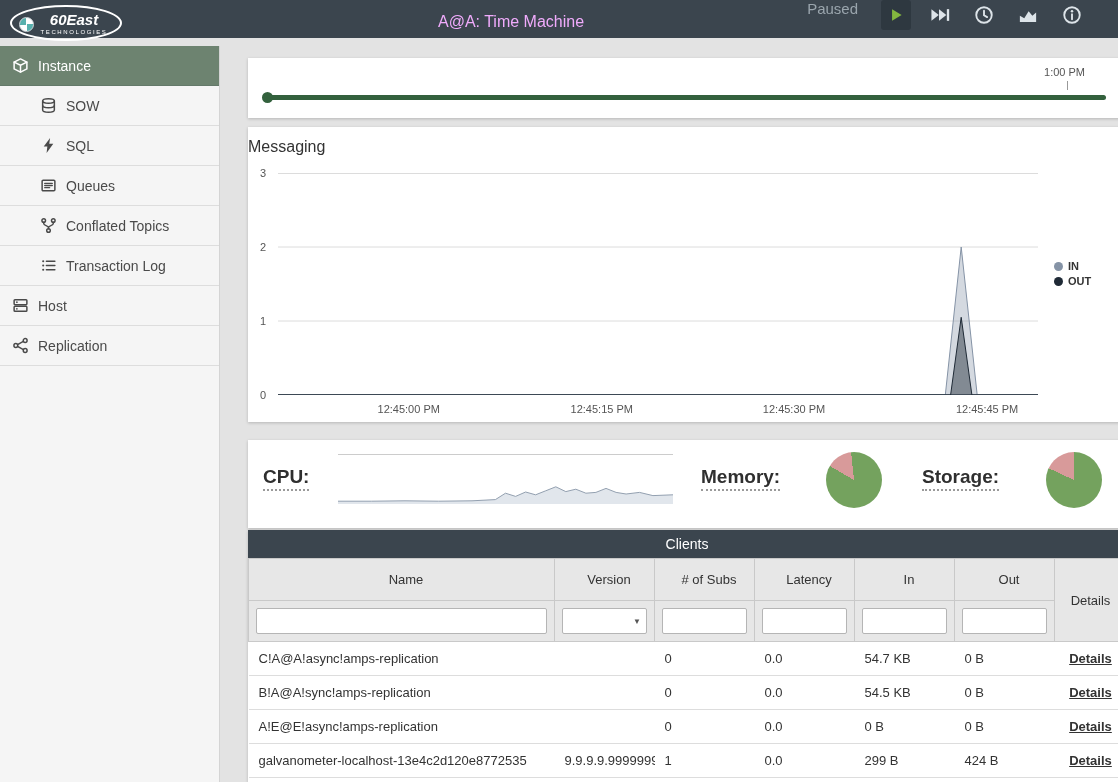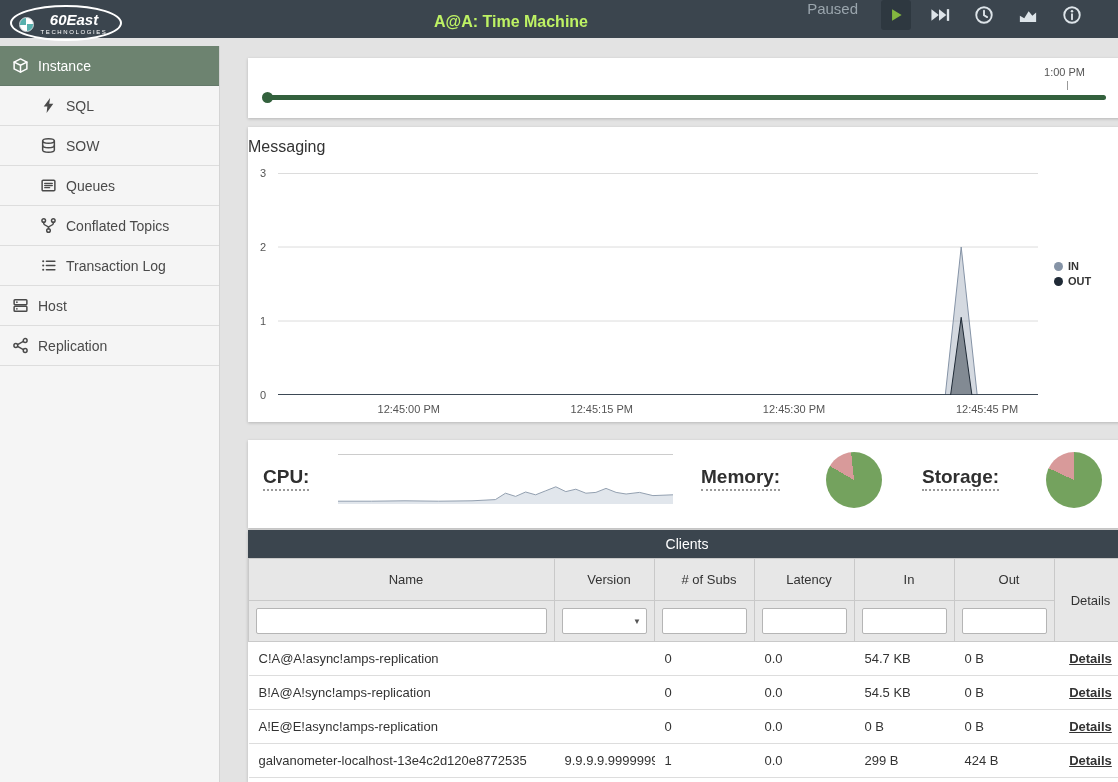--- a/index.html
+++ b/index.html
@@ -8,22 +8,22 @@
   
   .topbar{position:absolute;left:0;top:0;width:1118px;height:38px;background:#3b454e}
   .logo{position:absolute;left:10px;top:5px;width:112px;height:36px;border:2px solid #fff;
     border-radius:50%;display:flex;align-items:center;justify-content:center;cursor:pointer;text-decoration:none}
   .globe{position:absolute;left:7px;top:10px;width:15px;height:15px;border-radius:50%;
     background:conic-gradient(#fff 0 90deg,#57b0ad 90deg 180deg,#fff 180deg 270deg,#57b0ad 270deg 360deg);
     border:1px solid #cfd8dc}
   .logo-text{display:flex;flex-direction:column;align-items:center;margin-left:16px;line-height:1}
   .brand{color:#fff;font-size:15px;font-style:italic;font-weight:bold}
   .sub{color:#fff;font-size:6px;letter-spacing:1.6px;margin-top:2px}
-  .title{position:absolute;left:511px;top:13px;transform:translateX(-50%);color:#bef264;
-    font-size:16px;font-weight:bold;white-space:nowrap}
+  .title{position:absolute;left:511px;top:13px;transform:translateX(-50%);color:#f0abfc;
+    font-size:16px;font-weight:normal;white-space:nowrap}
   .controls{position:absolute;right:24px;top:0;height:46px;display:flex;align-items:flex-start}
   .paused{color:#9aa5ad;font-size:15px;margin-right:16px}
   .ctl{background:none;border:none;width:30px;height:30px;margin:0 7px;cursor:pointer;
     display:flex;align-items:center;justify-content:center;padding:0}
   .ctl svg{width:22px;height:20px}
   .play-btn{background:#2e3840;border-radius:3px}
   .play-btn svg{width:18px;height:18px}
   
   .sidebar{position:absolute;left:0;top:46px;width:220px;bottom:0;background:#f5f5f5;
     border-right:1px solid #d4d4d4}
@@ -148,37 +148,37 @@
               <path d="M2 4.8 8 7.8l6-3M8 7.8v6.4"></path>
             </g>
           </svg>
         </span>
         <span>Instance</span>
       </div>
       <div class="side-item l1">
         <span class="side-icon">
           <svg viewBox="0 0 16 16">
             <g stroke="currentColor" fill="none" stroke-width="1.4" stroke-linecap="round" stroke-linejoin="round">
-              <path d="M9.5 1 3.5 9h3.4L6.2 15l6.3-8.6H8.7Z" fill="currentColor" stroke="none"></path>
-            </g>
-          </svg>
-        </span>
-        <span>SQL</span>
-      </div>
-      <div class="side-item l1">
-        <span class="side-icon">
-          <svg viewBox="0 0 16 16">
-            <g stroke="currentColor" fill="none" stroke-width="1.4" stroke-linecap="round" stroke-linejoin="round">
               <ellipse cx="8" cy="3.8" rx="5.5" ry="2.1"></ellipse>
               <path d="M2.5 3.8v4.2c0 1.16 2.46 2.1 5.5 2.1s5.5-.94 5.5-2.1V3.8"></path>
               <path d="M2.5 8v4.2c0 1.16 2.46 2.1 5.5 2.1s5.5-.94 5.5-2.1V8"></path>
             </g>
           </svg>
         </span>
         <span>SOW</span>
+      </div>
+      <div class="side-item l1">
+        <span class="side-icon">
+          <svg viewBox="0 0 16 16">
+            <g stroke="currentColor" fill="none" stroke-width="1.4" stroke-linecap="round" stroke-linejoin="round">
+              <path d="M9.5 1 3.5 9h3.4L6.2 15l6.3-8.6H8.7Z" fill="currentColor" stroke="none"></path>
+            </g>
+          </svg>
+        </span>
+        <span>SQL</span>
       </div>
       <div class="side-item l1">
         <span class="side-icon">
           <svg viewBox="0 0 16 16">
             <g stroke="currentColor" fill="none" stroke-width="1.4" stroke-linecap="round" stroke-linejoin="round">
               <rect x="2" y="3" width="12" height="10" rx="1"></rect>
               <path d="M4.5 6h7M4.5 8h7M4.5 10h4.5"></path>
             </g>
           </svg>
         </span>

